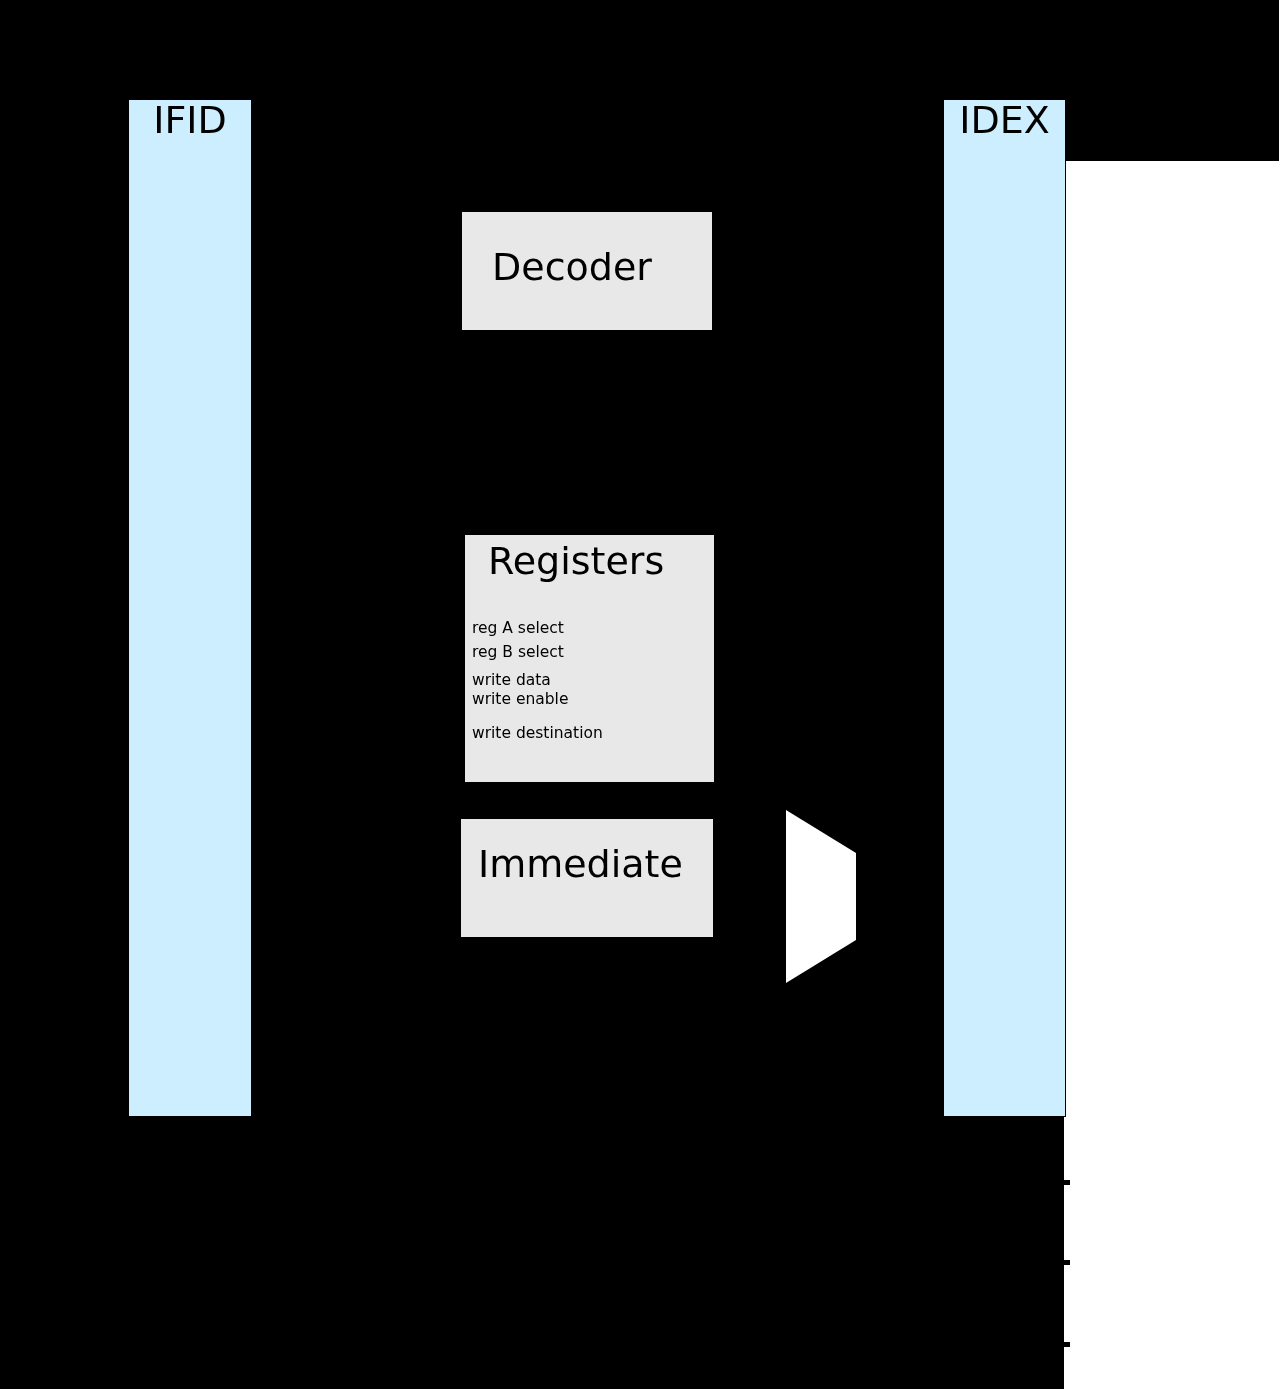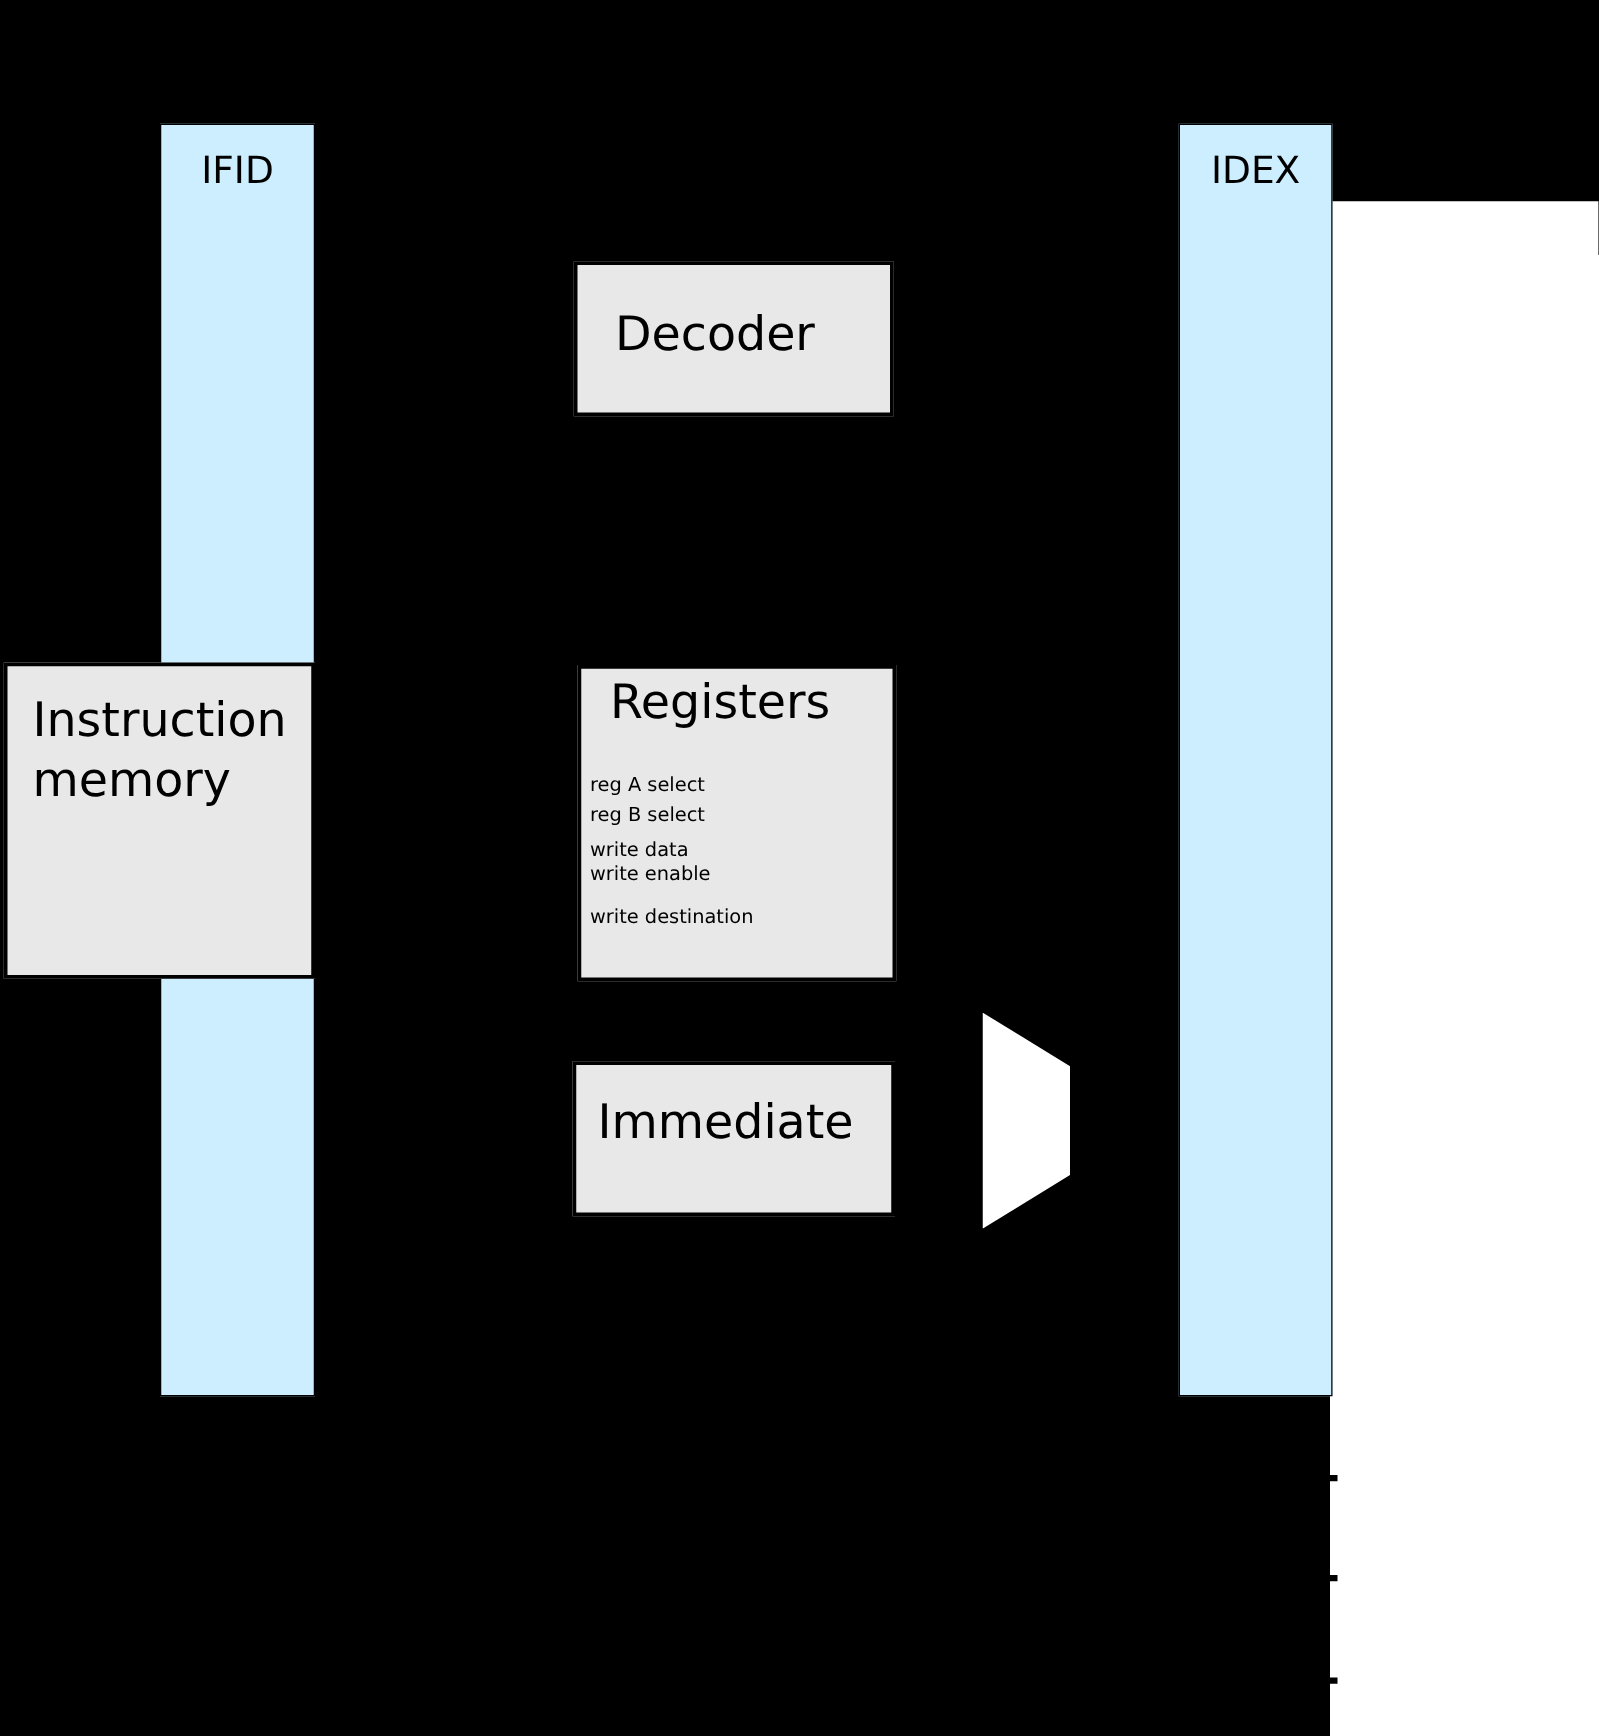--- a/index.html
+++ b/index.html
@@ -29,36 +29,35 @@
     background:var(--latch);
     border:1px solid var(--ink);
     box-sizing:border-box;
     text-align:center;
     z-index:1;
   }
   .latch-bar.ifid{left:128px;width:124px;}
   .latch-bar.idex{left:943px;width:123px;}
   .latch-label{
     display:inline-block;
-    margin-top:17px;
-    font-size:30px;line-height:40px;
+    font-size:38px;line-height:40px;
     color:var(--ink);
   }
   .block{
     position:absolute;
     background:var(--block);
     border:3px solid var(--ink);
     box-sizing:border-box;
     z-index:2;
     color:var(--ink);
   }
   .block.imem{left:3px;top:530px;width:249px;height:253px;}
   .block.decoder{left:459px;top:209px;width:256px;height:124px;}
   .block.registers{left:462px;top:532px;width:255px;height:253px;}
-  .block.immediate{left:458px;top:849px;width:258px;height:124px;}
+  .block.immediate{left:458px;top:816px;width:258px;height:124px;}
   .block-title{
     position:absolute;
     font-size:38px;line-height:40px;
     white-space:nowrap;
   }
   .decoder .block-title{left:30px;top:35px;}
   .imem .block-title{left:20px;top:19px;line-height:48px;}
   .registers .block-title{left:23px;top:6px;}
   .immediate .block-title{left:17px;top:25px;}
   .port-label{
@@ -97,26 +96,20 @@
   <div class="white-page"></div>
 
   <div class="latch-bar ifid">
     <span class="latch-label">IFID</span>
   </div>
 
   <div class="latch-bar idex">
     <span class="latch-label">IDEX</span>
   </div>
 
-  <div class="block imem">
-    <div class="block-title">
-      <div>Instruction</div>
-      <div>memory</div>
-    </div>
-  </div>
 
   <div class="block registers">
     <span class="block-title">Registers</span>
     <span class="port-label port-0">reg A select</span>
     <span class="port-label port-1">reg B select</span>
     <span class="port-label port-2">write data</span>
     <span class="port-label port-3">write enable</span>
     <span class="port-label port-4">write destination</span>
   </div>
 

